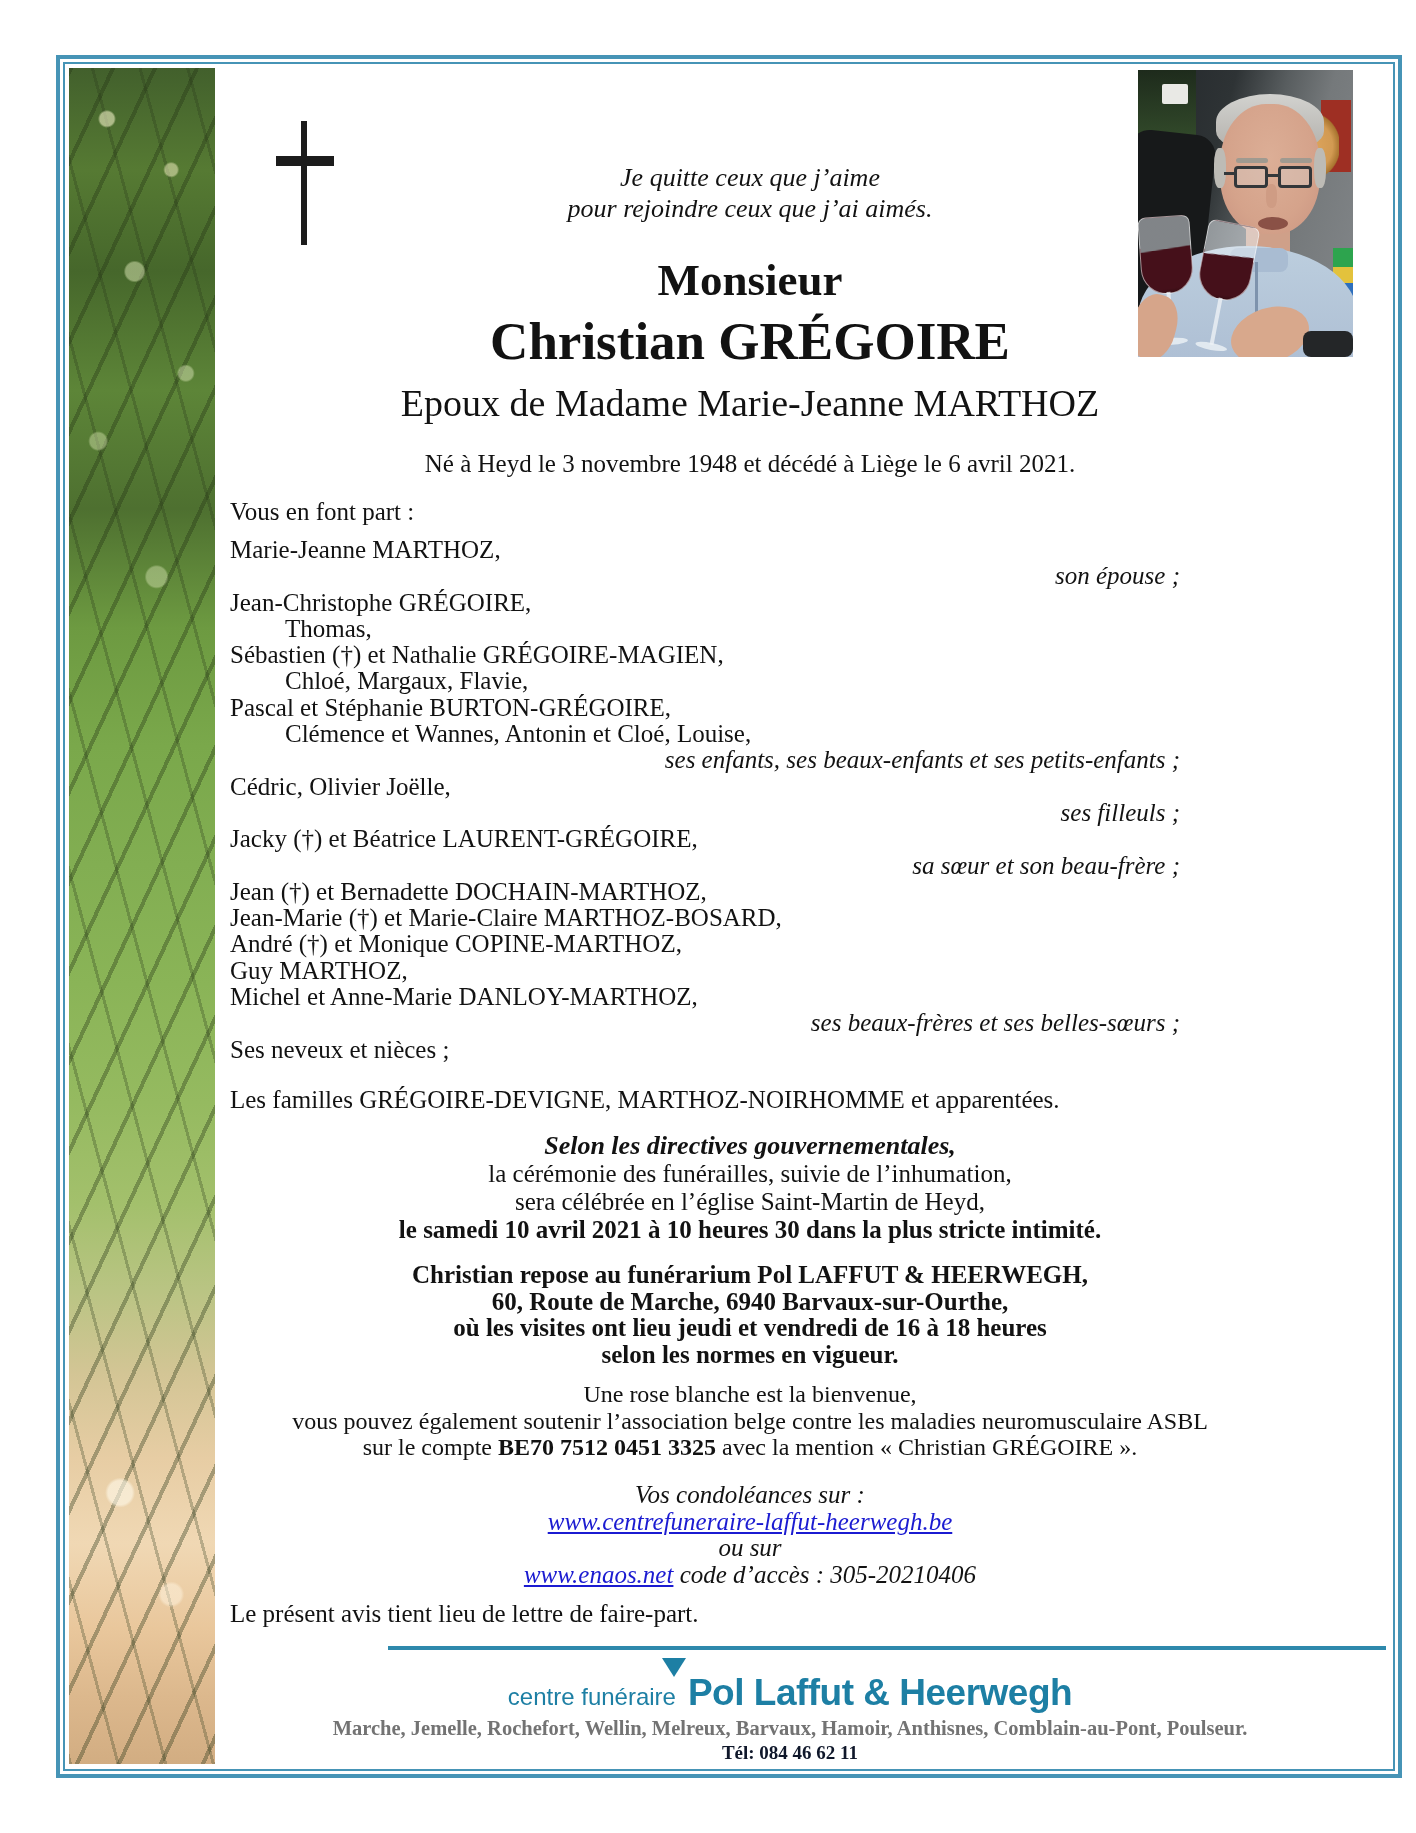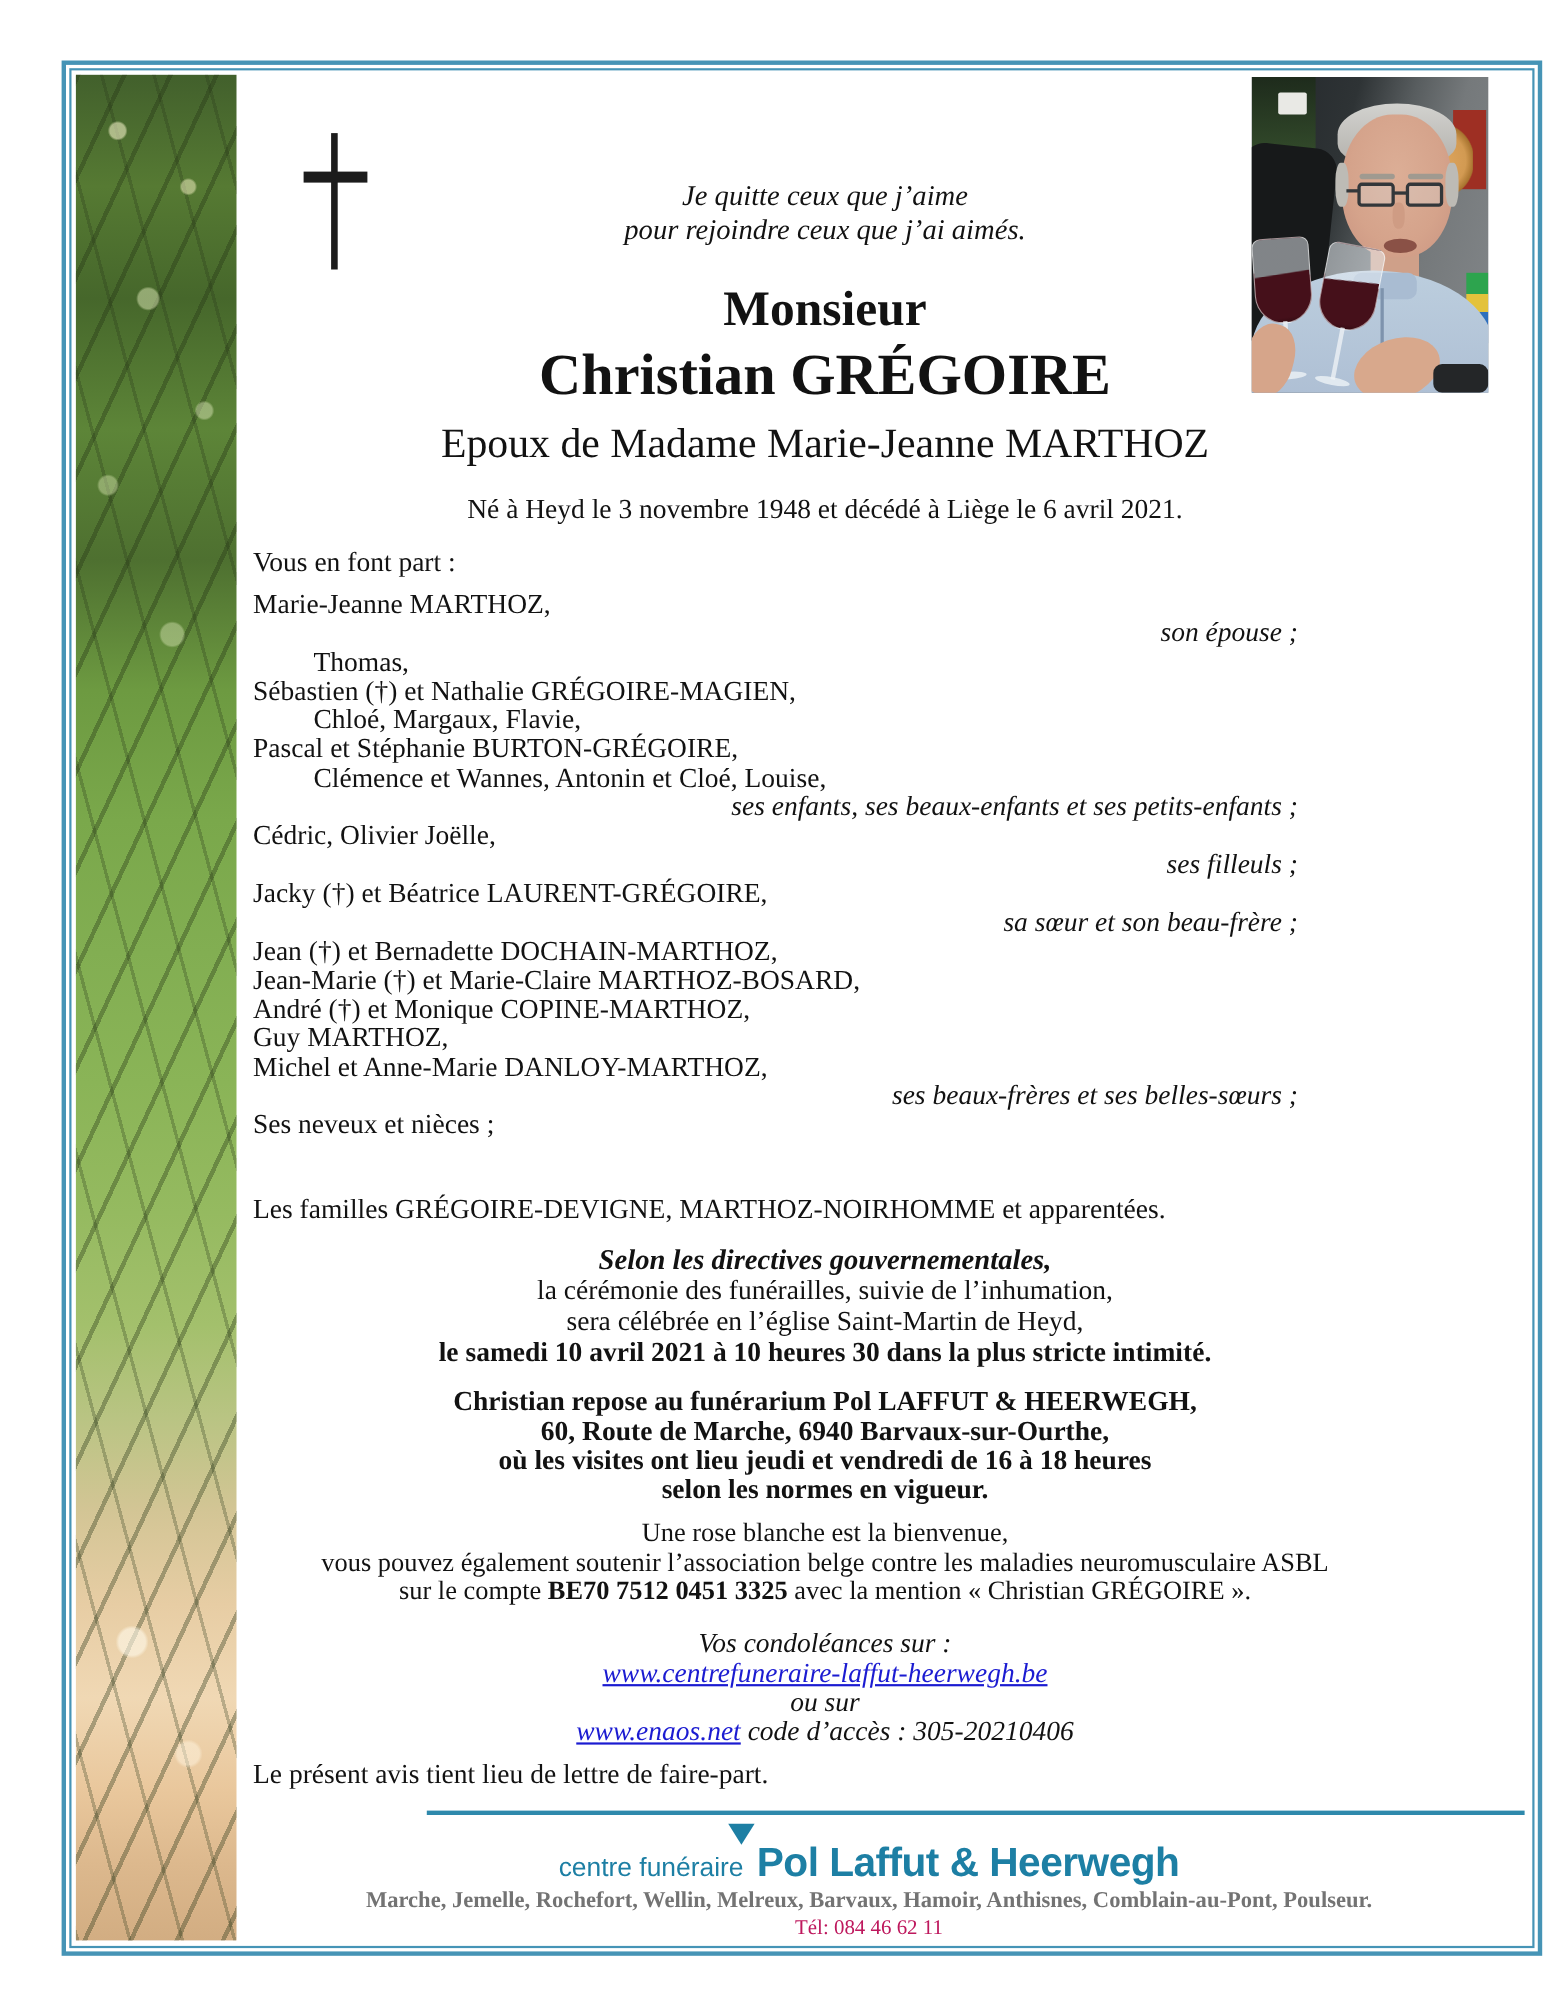--- a/index.html
+++ b/index.html
@@ -104,21 +104,21 @@
   .rule{position:absolute;left:388px;top:1646px;width:998px;height:4px;background:#2e89ac;}
   .triangle{position:absolute;left:662px;top:1658px;width:0;height:0;
             border-left:12px solid transparent;border-right:12px solid transparent;border-top:19px solid #1d7fa4;}
   .brandrow{position:absolute;left:330px;top:1672px;width:920px;display:flex;justify-content:center;
             align-items:baseline;gap:12px;font-family:"Liberation Sans","DejaVu Sans",sans-serif;color:#1d7fa4;}
   .brand-small{font-size:24px;}
   .brand-large{font-size:37px;font-weight:bold;letter-spacing:-0.5px;}
   .towns{position:absolute;left:330px;top:1717px;width:920px;text-align:center;
          font-size:20.5px;font-weight:bold;color:#737373;}
   .tel{position:absolute;left:330px;top:1742px;width:920px;text-align:center;
-       font-size:19px;font-weight:normal;color:#be185d;}
+       font-size:19px;font-weight:bold;color:#0f172a;}
 </style>
 </head>
 <body>
 
 <div class="page">
 
   <div class="border-outer">
     <div class="border-inner"></div>
   </div>
 
@@ -172,20 +172,21 @@
 
   <div class="col t-monsieur">Monsieur</div>
   <div class="col t-name">Christian GRÉGOIRE</div>
   <div class="col t-spouse">Epoux de Madame Marie-Jeanne MARTHOZ</div>
   <div class="col t-birth">Né à Heyd le 3 novembre 1948 et décédé à Liège le 6 avril 2021.</div>
   <div class="col t-intro">Vous en font part :</div>
 
   <div class="col family">
     <div class="fl-left">Marie-Jeanne MARTHOZ,</div>
     <div class="fl-right">son épouse ;</div>
+    <div class="fl-left">Jean-Christophe GRÉGOIRE,</div>
     <div class="fl-indent">Thomas,</div>
     <div class="fl-left">Sébastien (†) et Nathalie GRÉGOIRE-MAGIEN,</div>
     <div class="fl-indent">Chloé, Margaux, Flavie,</div>
     <div class="fl-left">Pascal et Stéphanie BURTON-GRÉGOIRE,</div>
     <div class="fl-indent">Clémence et Wannes, Antonin et Cloé, Louise,</div>
     <div class="fl-right">ses enfants, ses beaux-enfants et ses petits-enfants ;</div>
     <div class="fl-left">Cédric, Olivier Joëlle,</div>
     <div class="fl-right">ses filleuls ;</div>
     <div class="fl-left">Jacky (†) et Béatrice LAURENT-GRÉGOIRE,</div>
     <div class="fl-right">sa sœur et son beau-frère ;</div>

